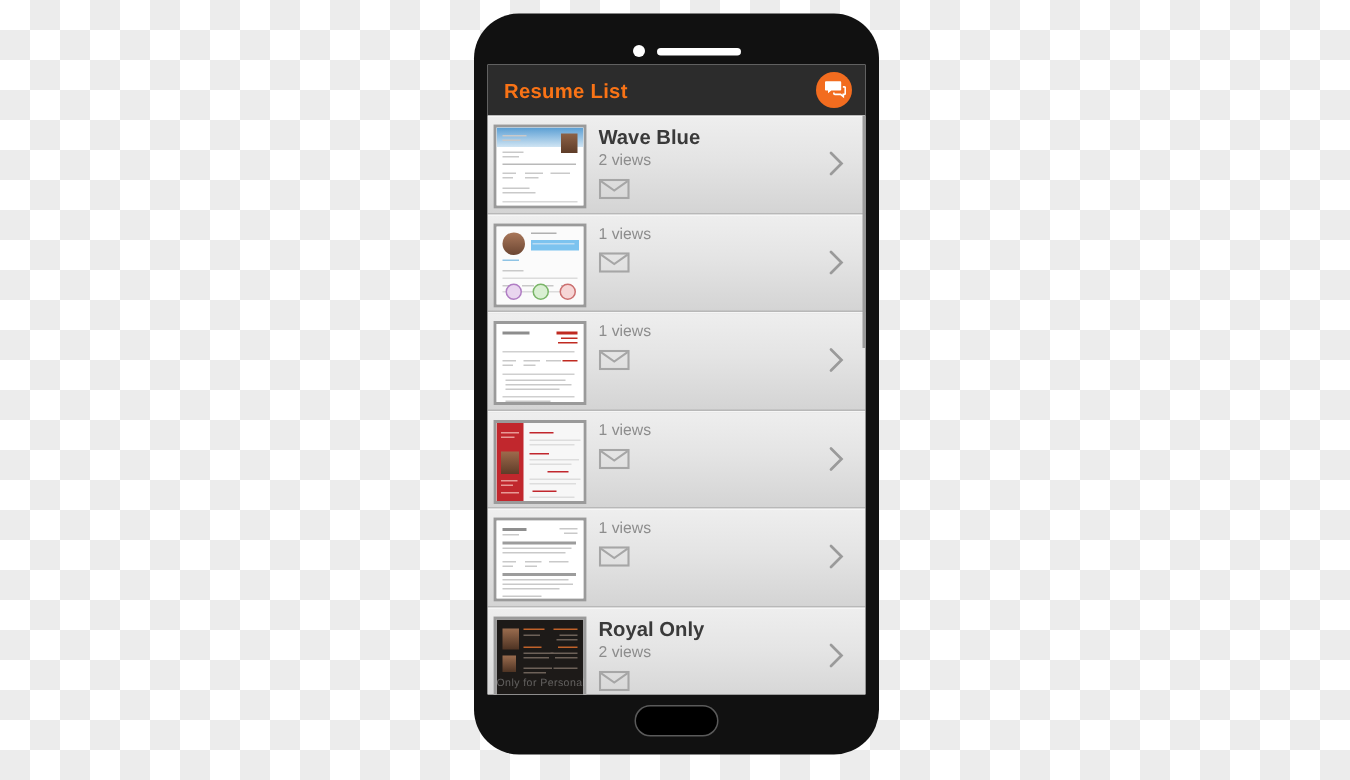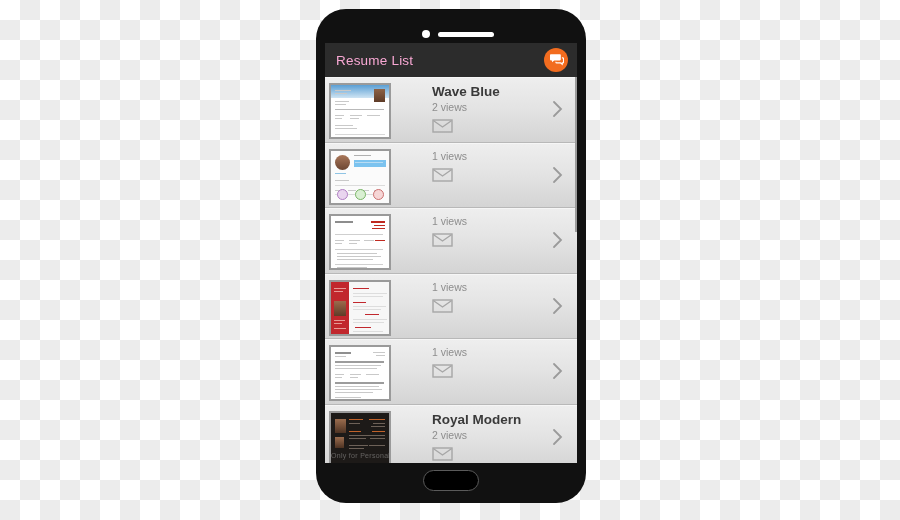--- a/index.html
+++ b/index.html
@@ -86,23 +86,23 @@
   #app-header {
     position: relative;
     height: 34px;
     background: #2c2c2c;
     display: flex;
     align-items: center;
     box-sizing: border-box;
     padding: 0 6px 0 11px;
   }
   #app-title {
-    color: #f9a8d4;
+    color: #f97316;
     font-size: 13.5px;
-    font-weight: 400;
+    font-weight: 700;
     letter-spacing: 0.2px;
     flex: 1;
     white-space: nowrap;
   }
   #chat-fab {
     width: 24px;
     height: 24px;
     border-radius: 50%;
     background: #f26c1f;
     display: flex;
@@ -140,21 +140,20 @@
     box-sizing: border-box;
     overflow: hidden;
     position: relative;
     margin-top: 1px;
   }
   .row-body {
     flex: 1;
     padding-left: 8px;
     min-width: 0;
     position: relative;
-    margin-left: 33px;
   }
   .row-title {
     font-size: 13.5px;
     font-weight: bold;
     color: #3a3a3a;
     line-height: 15px;
     margin-top: 2px;
     white-space: nowrap;
     overflow: hidden;
   }
@@ -437,21 +436,21 @@
             <div class="rb-ln" style="right:4px; top:22px; width:18px;"></div>
             <div class="rb-ln" style="right:4px; top:25px; width:15px;"></div>
             <div class="rb-photo" style="top:24px; width:9px; height:11px;"></div>
             <div class="rb-ln" style="left:18px; top:32px; width:19px;"></div>
             <div class="rb-ln" style="left:18px; top:35px; width:15px;"></div>
             <div class="rb-ln" style="right:4px; top:32px; width:16px;"></div>
             <div class="rb-wm">Only for Personal</div>
           </div>
         </div>
         <div class="row-body">
-          <div class="row-title">Royal Modern</div>
+          <div class="row-title">Royal Only</div>
           <div class="row-views">2 views</div>
           <svg class="mail-icon" viewBox="0 0 21 14">
             <rect x="1" y="1" width="19" height="12" fill="none" stroke="#a6a6a6" stroke-width="1.4"></rect>
             <path d="M1.6 1.7L10.5 8 19.4 1.7" fill="none" stroke="#a6a6a6" stroke-width="1.4"></path>
           </svg>
           <svg class="chevron" viewBox="0 0 12 18">
             <path d="M2 2l7 7-7 7" fill="none" stroke="#9a9a9a" stroke-width="1.8" stroke-linecap="round"></path>
           </svg>
         </div>
       </div>

